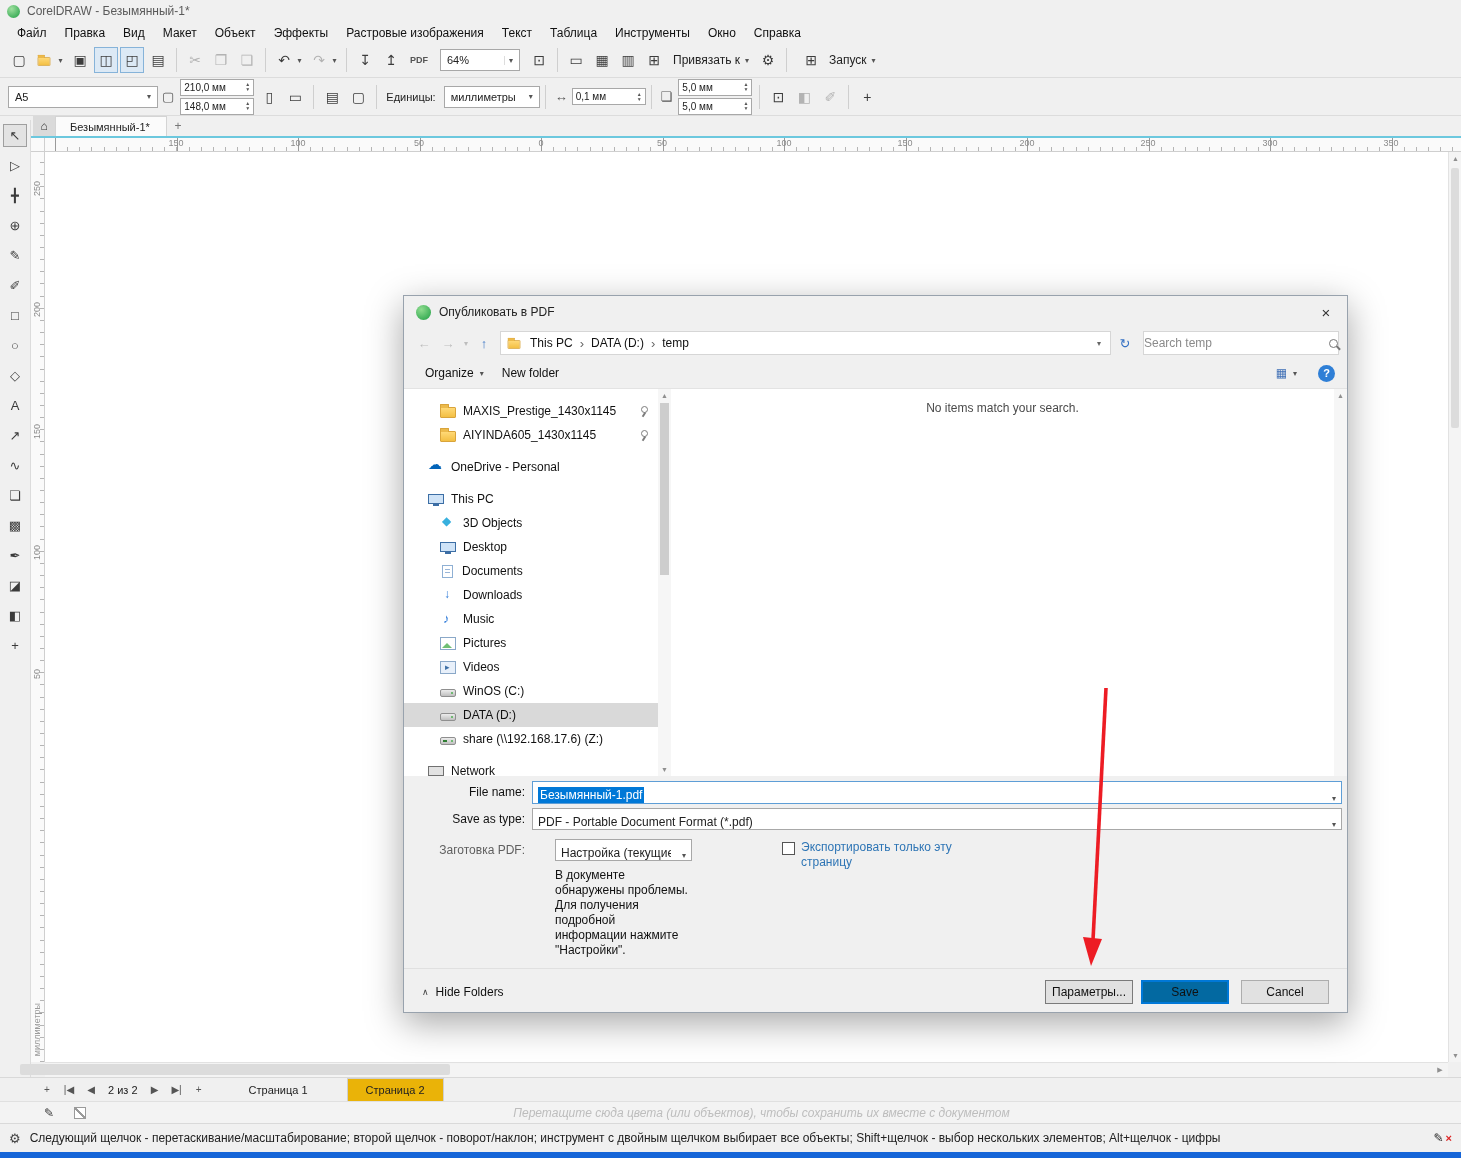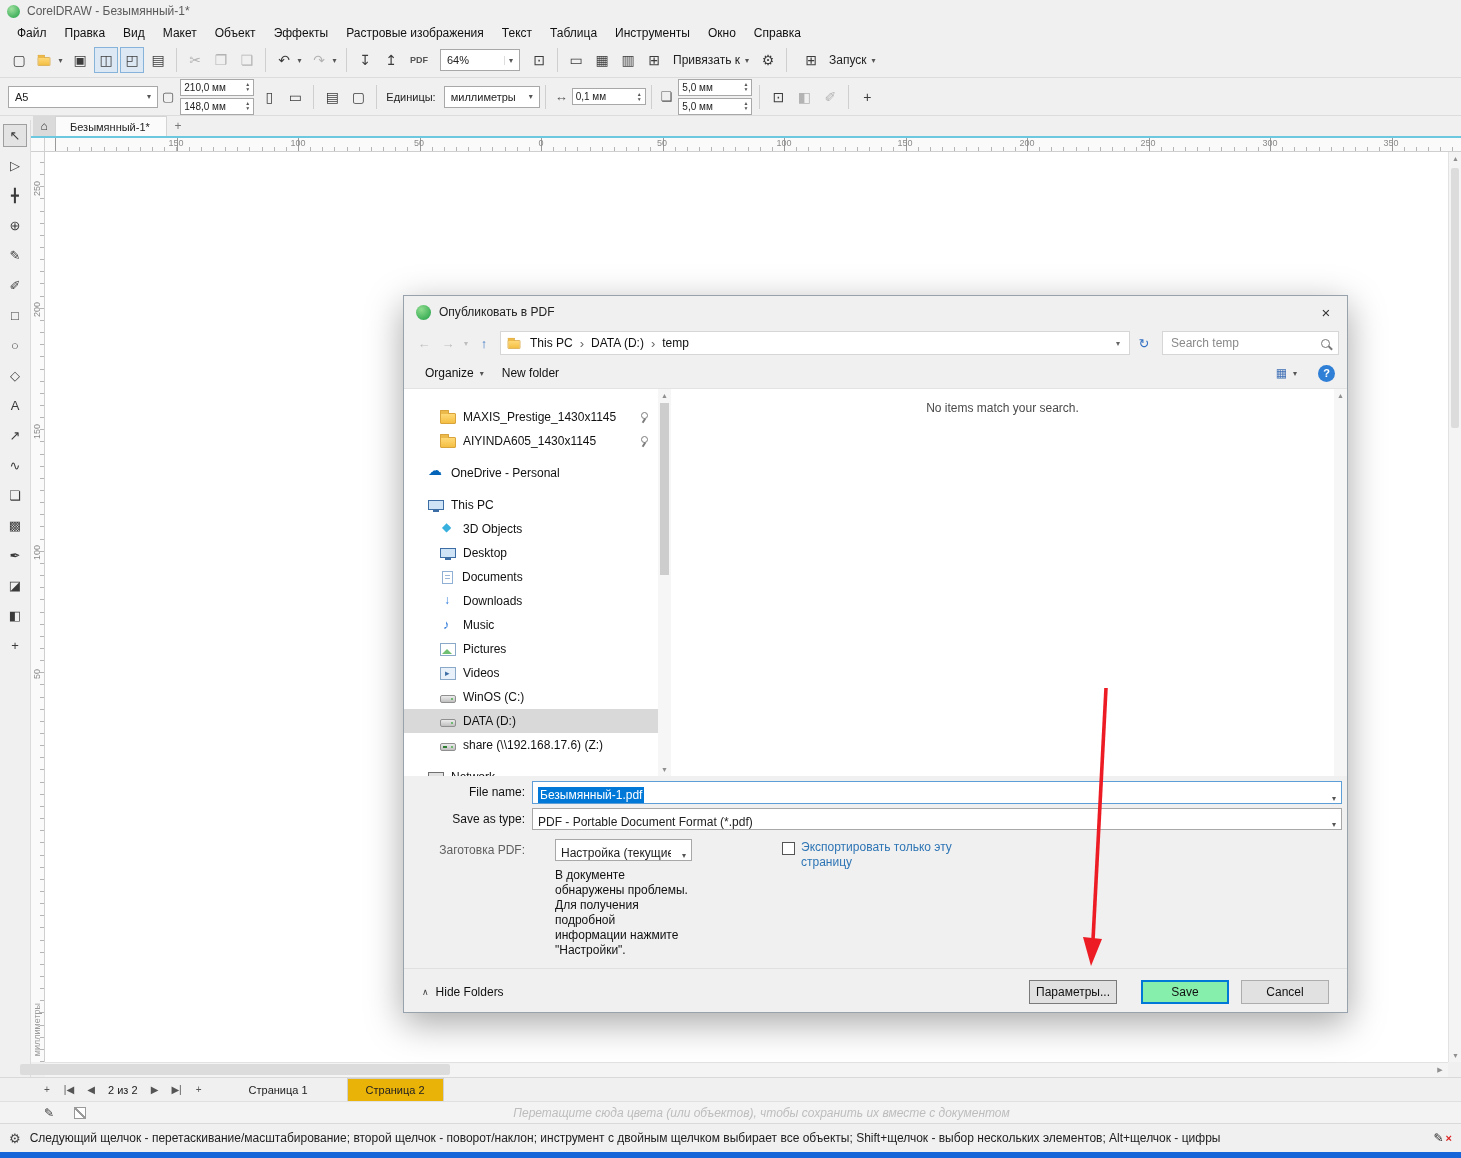--- a/index.html
+++ b/index.html
@@ -83,34 +83,34 @@
   .dlg-icon{width:15px;height:15px;border-radius:50%;background:radial-gradient(circle at 35% 30%,#8fdc8f,#1e9e43);flex:none}
   .dlg-close{margin-left:auto;width:42px;height:32px;display:flex;align-items:center;justify-content:center;font-size:15px;color:#333}
   .addr-row{height:30px;display:flex;align-items:center;padding:0 8px}
   .nav-btn{width:24px;height:24px;display:inline-flex;align-items:center;justify-content:center;font-size:13px;color:#3672c4}
   .nav-btn.dim{color:#bdbdbd}
   .nav-btn.sm{width:12px;font-size:8px}
   .addr-field{flex:1;height:24px;background:#fff;border:1px solid #d6d6d6;display:flex;align-items:center;margin:0 2px 0 4px;padding-left:5px}
   .crumb{padding:0 5px;white-space:nowrap;color:#111}
   .crumb-sep{color:#666;font-size:13px;padding:0 2px}
   .addr-dd{margin-left:auto;padding:0 9px;color:#666;font-size:8px}
-  .search-field{width:177px;height:24px;background:#fff;border:1px solid #d6d6d6;display:flex;align-items:center;padding:0 8px;margin-left:6px}
+  .search-field{width:196px;height:24px;background:#fff;border:1px solid #d6d6d6;display:flex;align-items:center;padding:0 0;margin-left:6px}
   .search-input{border:none;outline:none;flex:1;font:inherit;color:#222;background:transparent;min-width:0}
   .search-input::placeholder{color:#8a8a8a}
   .mag{width:9px;height:9px;border:1.5px solid #777;border-radius:50%;position:relative;flex:none}
   .mag::after{content:"";position:absolute;width:5px;height:1.5px;background:#777;transform:rotate(45deg);right:-4px;bottom:-2px}
   .tool-row{height:31px;display:flex;align-items:center;padding:0 12px;border-bottom:1px solid #e3e3e3}
   .flat-btn{display:inline-flex;align-items:center;gap:6px;padding:4px 9px;color:#111}
   .dd9{font-size:8px;color:#555}
   .spacer{flex:1}
   .vm-icon{font-size:12px;color:#3f6fb5}
   .help-btn{width:17px;height:17px;border-radius:50%;background:#2f7fd6;color:#fff;display:inline-flex;align-items:center;justify-content:center;font-size:11px;font-weight:bold;margin-left:12px}
 
   .dlg-body{height:387px;background:#fff;display:flex}
-  .nav-pane{width:254px;padding-top:16px;overflow:hidden}
+  .nav-pane{width:254px;padding-top:10px;overflow:hidden}
   .nav-item{height:24px;display:flex;align-items:center;gap:7px;padding-left:36px;white-space:nowrap;color:#111}
   .nav-item.lvl1{padding-left:24px}
   .nav-item.selected{background:#d9d9d9}
   .nav-gap{height:8px}
   .nav-label{overflow:hidden;text-overflow:ellipsis}
   .pin{width:11px;height:11px;margin-left:auto;margin-right:9px;position:relative;flex:none}
   .pin::before{content:"";position:absolute;width:5px;height:5px;border:1.5px solid #7c7c7c;border-radius:50%;left:3px;top:0}
   .pin::after{content:"";position:absolute;width:1.5px;height:5px;background:#7c7c7c;left:5px;top:6px;transform:rotate(33deg)}
   .ni{width:16px;height:13px;position:relative;flex:none}
   .ni-folder{background:linear-gradient(#ffd977,#f3bf43);border:1px solid #d9a43b;border-radius:1px;height:11px;margin-top:2px}
@@ -154,21 +154,21 @@
   .trunc{overflow:hidden;white-space:nowrap;max-width:110px}
   .cb{position:absolute;left:378px;top:66px;width:13px;height:13px;background:#fff;border:1px solid #555}
   .cb-label{position:absolute;left:397px;top:64px;width:155px;color:#2e75b5;line-height:15px}
   .warn{position:absolute;left:151px;top:92px;width:135px;line-height:15px;color:#111}
 
   .dlg-footer{height:46px;display:flex;align-items:center;padding:0 18px;border-top:1px solid #e0e0e0}
   .hide-folders{display:inline-flex;align-items:center;gap:7px;color:#111}
   .hf-caret{font-size:9px;color:#444}
   .btn{width:88px;height:24px;font:inherit;background:#e1e1e1;border:1px solid #adadad;color:#111}
   .btn.opts{margin-left:auto;border-color:#7a7a7a}
-  .btn.save{margin-left:24px;background:#86efac;border:2px solid #0078d7}
+  .btn.save{margin-left:8px;background:#0369a1;border:2px solid #0078d7}
   .btn.cancel{margin-left:12px}
 
   .red-arrow{position:absolute;left:1075px;top:682px;z-index:30}
 </style>
 </head>
 <body>
 
 <div class="app">
 
   <div class="titlebar">

